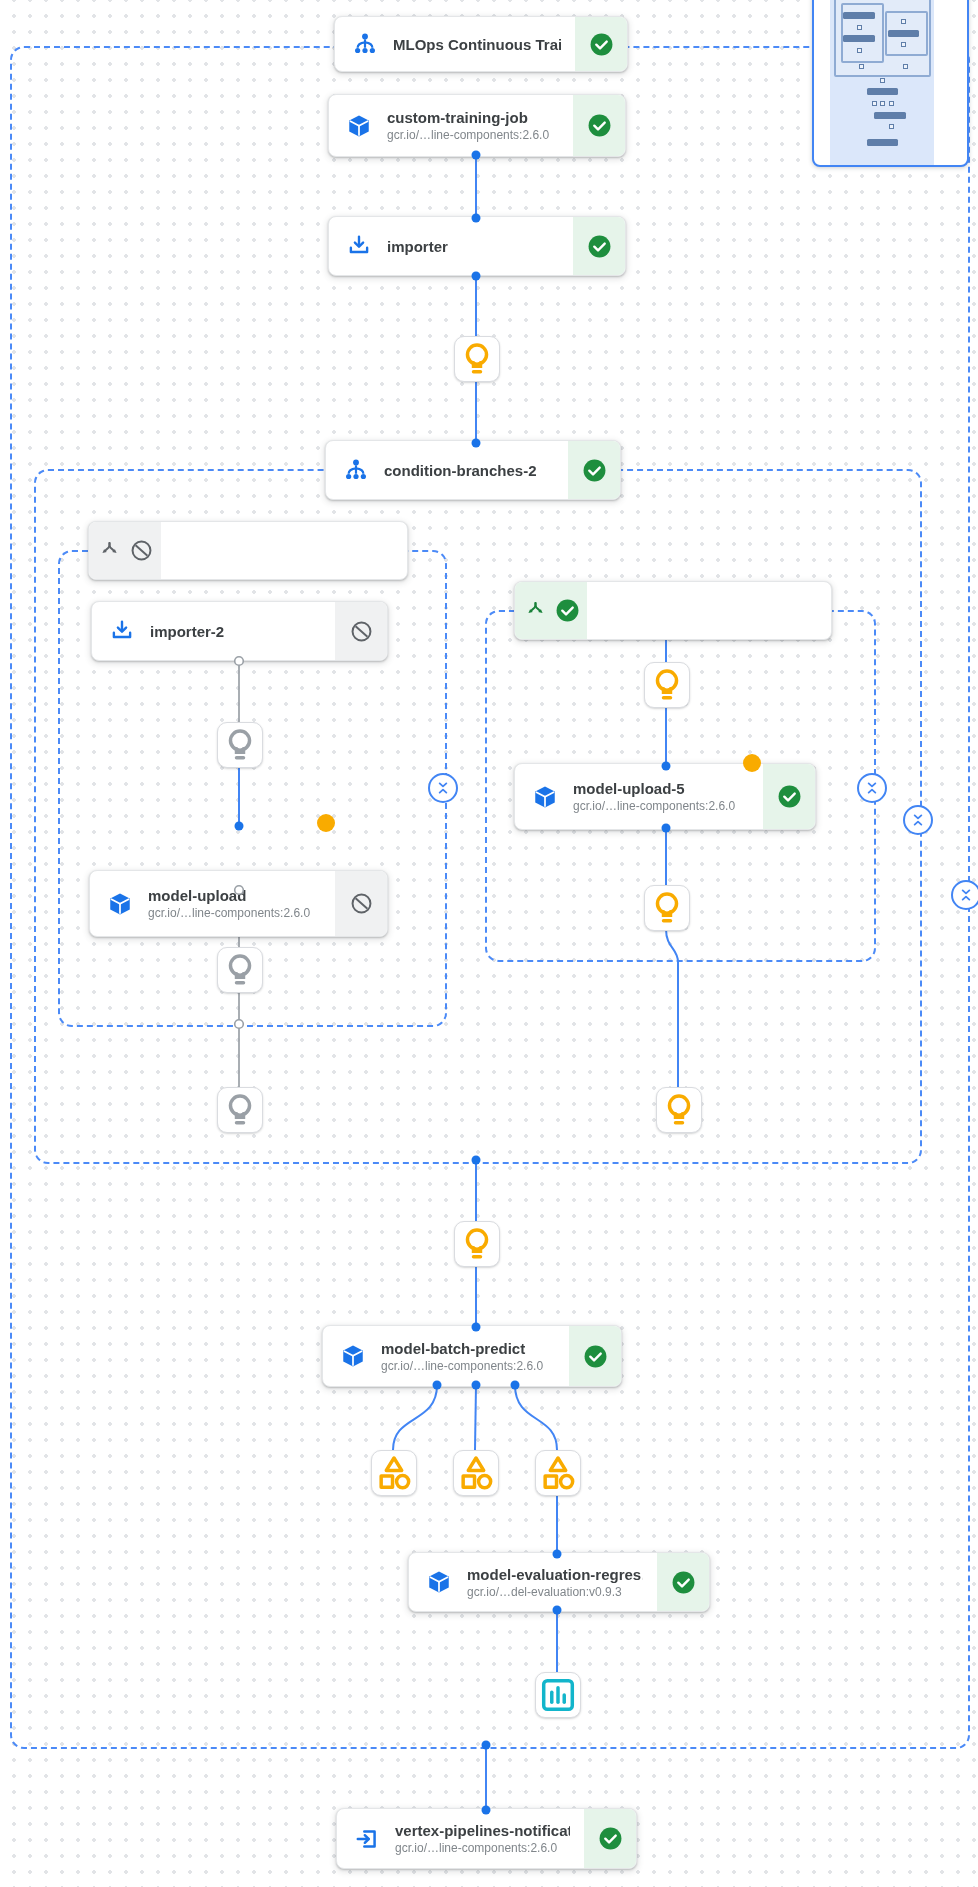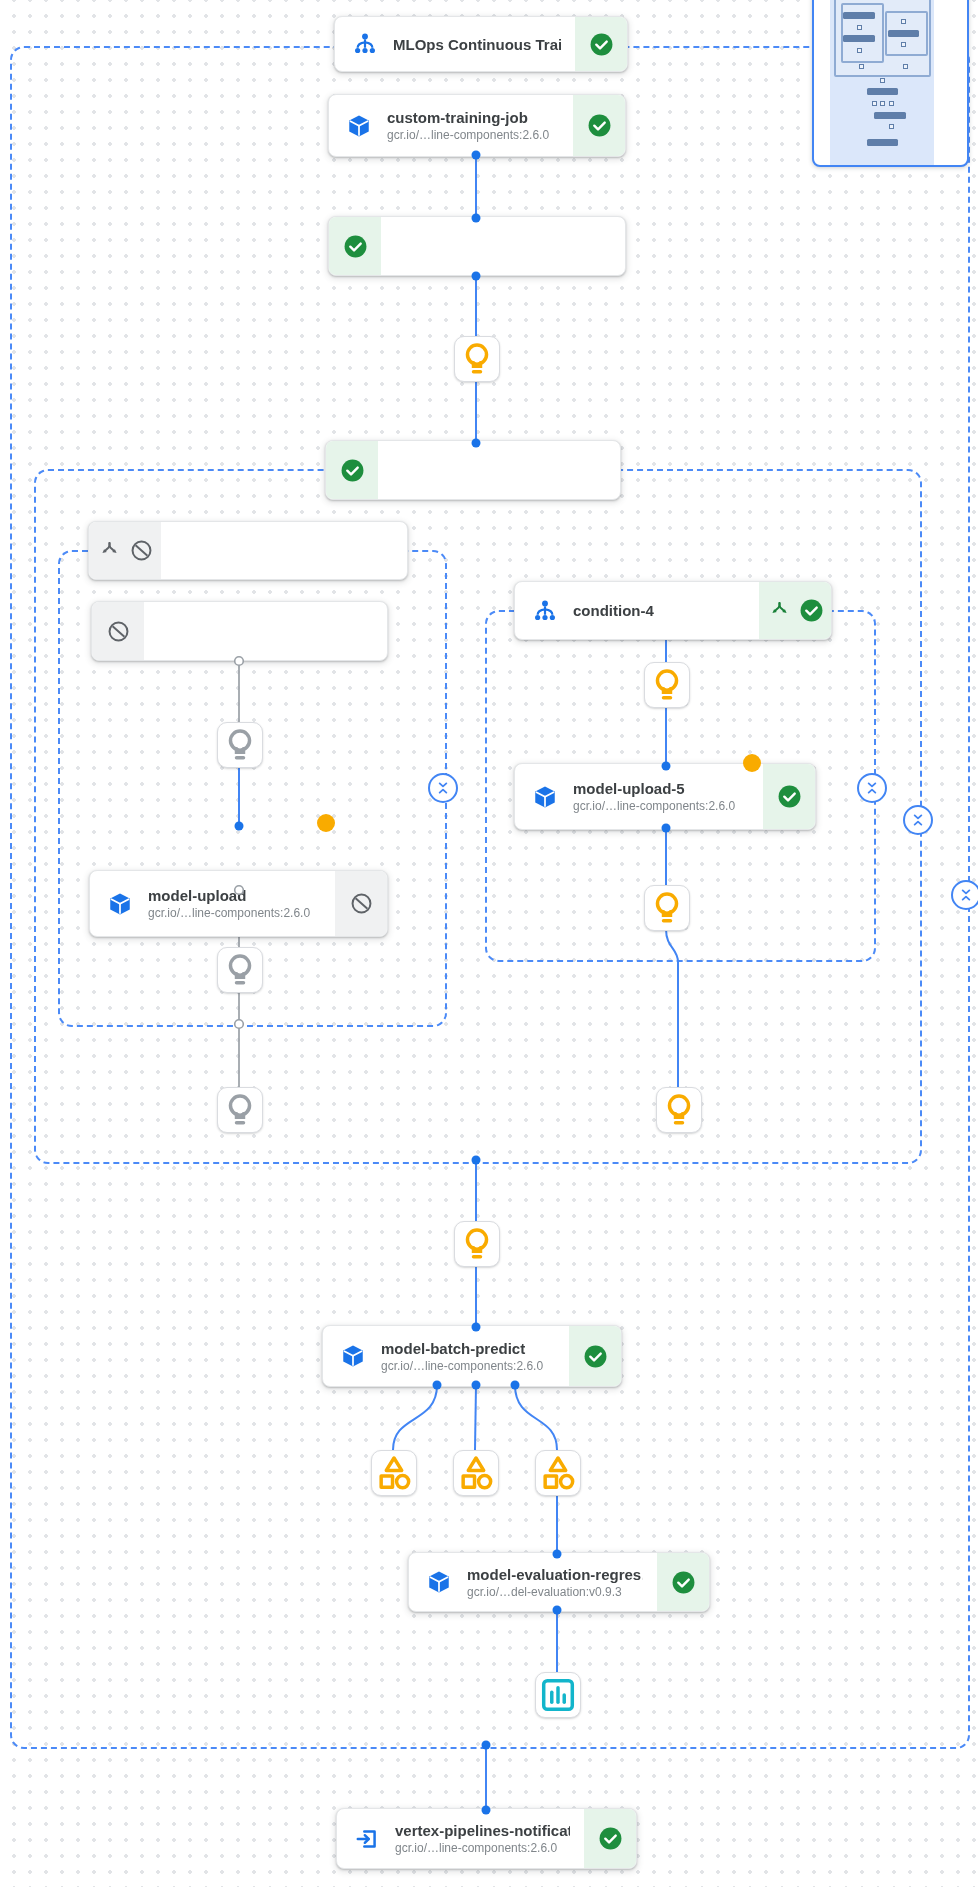--- a/index.html
+++ b/index.html
@@ -226,31 +226,63 @@
       <span class="sicon">
         <svg viewBox="0 0 24 24">
           <circle cx="12" cy="12" r="10.5" fill="#1e8e3e"></circle>
           <path d="M7 12.2 L10.6 15.8 L17 9.2" stroke="#fff" stroke-width="2.3" fill="none" stroke-linecap="round" stroke-linejoin="round"></path>
         </svg>
       </span>
     </div>
 </div>
 
 <div class="node" style="left:328px;top:216px;width:296px;height:58px">
+  <div class="node-main">
+    <span class="node-icon">
+        <svg viewBox="0 0 24 24" fill="none" stroke="#1a73e8" stroke-width="2.2" stroke-linecap="round" stroke-linejoin="round">
+          <path d="M12 3.5 V12"></path>
+          <path d="M8.2 8.8 L12 12.6 L15.8 8.8"></path>
+          <path d="M4.5 13.5 V17.5 H19.5 V13.5"></path>
+        </svg>
+      </span>
+    <div class="node-text">
+        <div class="node-title">importer</div>
+      </div>
+  </div>
   <div class="node-status status-success w52">
       <span class="sicon">
         <svg viewBox="0 0 24 24">
           <circle cx="12" cy="12" r="10.5" fill="#1e8e3e"></circle>
           <path d="M7 12.2 L10.6 15.8 L17 9.2" stroke="#fff" stroke-width="2.3" fill="none" stroke-linecap="round" stroke-linejoin="round"></path>
         </svg>
       </span>
     </div>
 </div>
 
 <div class="node" style="left:325px;top:440px;width:294px;height:58px">
+  <div class="node-main">
+    <span class="node-icon">
+        <svg viewBox="0 0 24 24">
+          <g fill="#1a73e8">
+            <circle cx="12" cy="5" r="2.7"></circle>
+            <circle cx="5.2" cy="18" r="2.4"></circle>
+            <circle cx="12" cy="18" r="2.4"></circle>
+            <circle cx="18.8" cy="18" r="2.4"></circle>
+          </g>
+          <g stroke="#1a73e8" stroke-width="2" fill="none">
+            <path d="M12 7.5 V15.5"></path>
+            <path d="M12 10.5 C7 11 5.2 13 5.2 15.5"></path>
+            <path d="M12 10.5 C17 11 18.8 13 18.8 15.5"></path>
+          </g>
+        </svg>
+      </span>
+    <div class="node-text">
+        <div class="node-title">condition-branches-2</div>
+      </div>
+  </div>
   <div class="node-status status-success w52">
       <span class="sicon">
         <svg viewBox="0 0 24 24">
           <circle cx="12" cy="12" r="10.5" fill="#1e8e3e"></circle>
           <path d="M7 12.2 L10.6 15.8 L17 9.2" stroke="#fff" stroke-width="2.3" fill="none" stroke-linecap="round" stroke-linejoin="round"></path>
         </svg>
       </span>
     </div>
 </div>
 
@@ -267,20 +299,32 @@
     <span class="sicon">
         <svg viewBox="0 0 24 24" fill="none" stroke="#5f6368" stroke-width="1.9">
           <circle cx="12" cy="12" r="8.6"></circle>
           <path d="M6.3 6.9 L17.7 17.1"></path>
         </svg>
       </span>
   </div>
 </div>
 
 <div class="node" style="left:91px;top:601px;width:295px;height:58px">
+  <div class="node-main">
+    <span class="node-icon">
+        <svg viewBox="0 0 24 24" fill="none" stroke="#1a73e8" stroke-width="2.2" stroke-linecap="round" stroke-linejoin="round">
+          <path d="M12 3.5 V12"></path>
+          <path d="M8.2 8.8 L12 12.6 L15.8 8.8"></path>
+          <path d="M4.5 13.5 V17.5 H19.5 V13.5"></path>
+        </svg>
+      </span>
+    <div class="node-text">
+        <div class="node-title">importer-2</div>
+      </div>
+  </div>
   <div class="node-status status-skipped w52">
       <span class="sicon">
         <svg viewBox="0 0 24 24" fill="none" stroke="#5f6368" stroke-width="1.9">
           <circle cx="12" cy="12" r="8.6"></circle>
           <path d="M6.3 6.9 L17.7 17.1"></path>
         </svg>
       </span>
     </div>
 </div>
 
@@ -304,40 +348,20 @@
       <span class="sicon">
         <svg viewBox="0 0 24 24" fill="none" stroke="#5f6368" stroke-width="1.9">
           <circle cx="12" cy="12" r="8.6"></circle>
           <path d="M6.3 6.9 L17.7 17.1"></path>
         </svg>
       </span>
     </div>
 </div>
 
 <div class="node" style="left:514px;top:581px;width:316px;height:57px">
-  <div class="node-main">
-    <span class="node-icon">
-        <svg viewBox="0 0 24 24">
-          <g fill="#1a73e8">
-            <circle cx="12" cy="5" r="2.7"></circle>
-            <circle cx="5.2" cy="18" r="2.4"></circle>
-            <circle cx="12" cy="18" r="2.4"></circle>
-            <circle cx="18.8" cy="18" r="2.4"></circle>
-          </g>
-          <g stroke="#1a73e8" stroke-width="2" fill="none">
-            <path d="M12 7.5 V15.5"></path>
-            <path d="M12 10.5 C7 11 5.2 13 5.2 15.5"></path>
-            <path d="M12 10.5 C17 11 18.8 13 18.8 15.5"></path>
-          </g>
-        </svg>
-      </span>
-    <div class="node-text">
-        <div class="node-title">condition-4</div>
-      </div>
-  </div>
   <div class="node-status status-success w72">
     <span class="sicon">
         <svg viewBox="0 0 24 24" fill="none" stroke="#188038" stroke-width="1.9" stroke-linecap="round" stroke-linejoin="round">
           <path d="M12 4.8 V7 C12 9 10.6 10 8.9 11.2 L7.8 12.1"></path>
           <path d="M12 4.8 V7 C12 9 13.4 10 15.1 11.2 L16.2 12.1"></path>
           <polygon points="5.2,14.4 9.4,13.5 6.8,10.8" fill="#188038" stroke="none"></polygon>
           <polygon points="18.8,14.4 14.6,13.5 17.2,10.8" fill="#188038" stroke="none"></polygon>
         </svg>
       </span>
     <span class="sicon">

